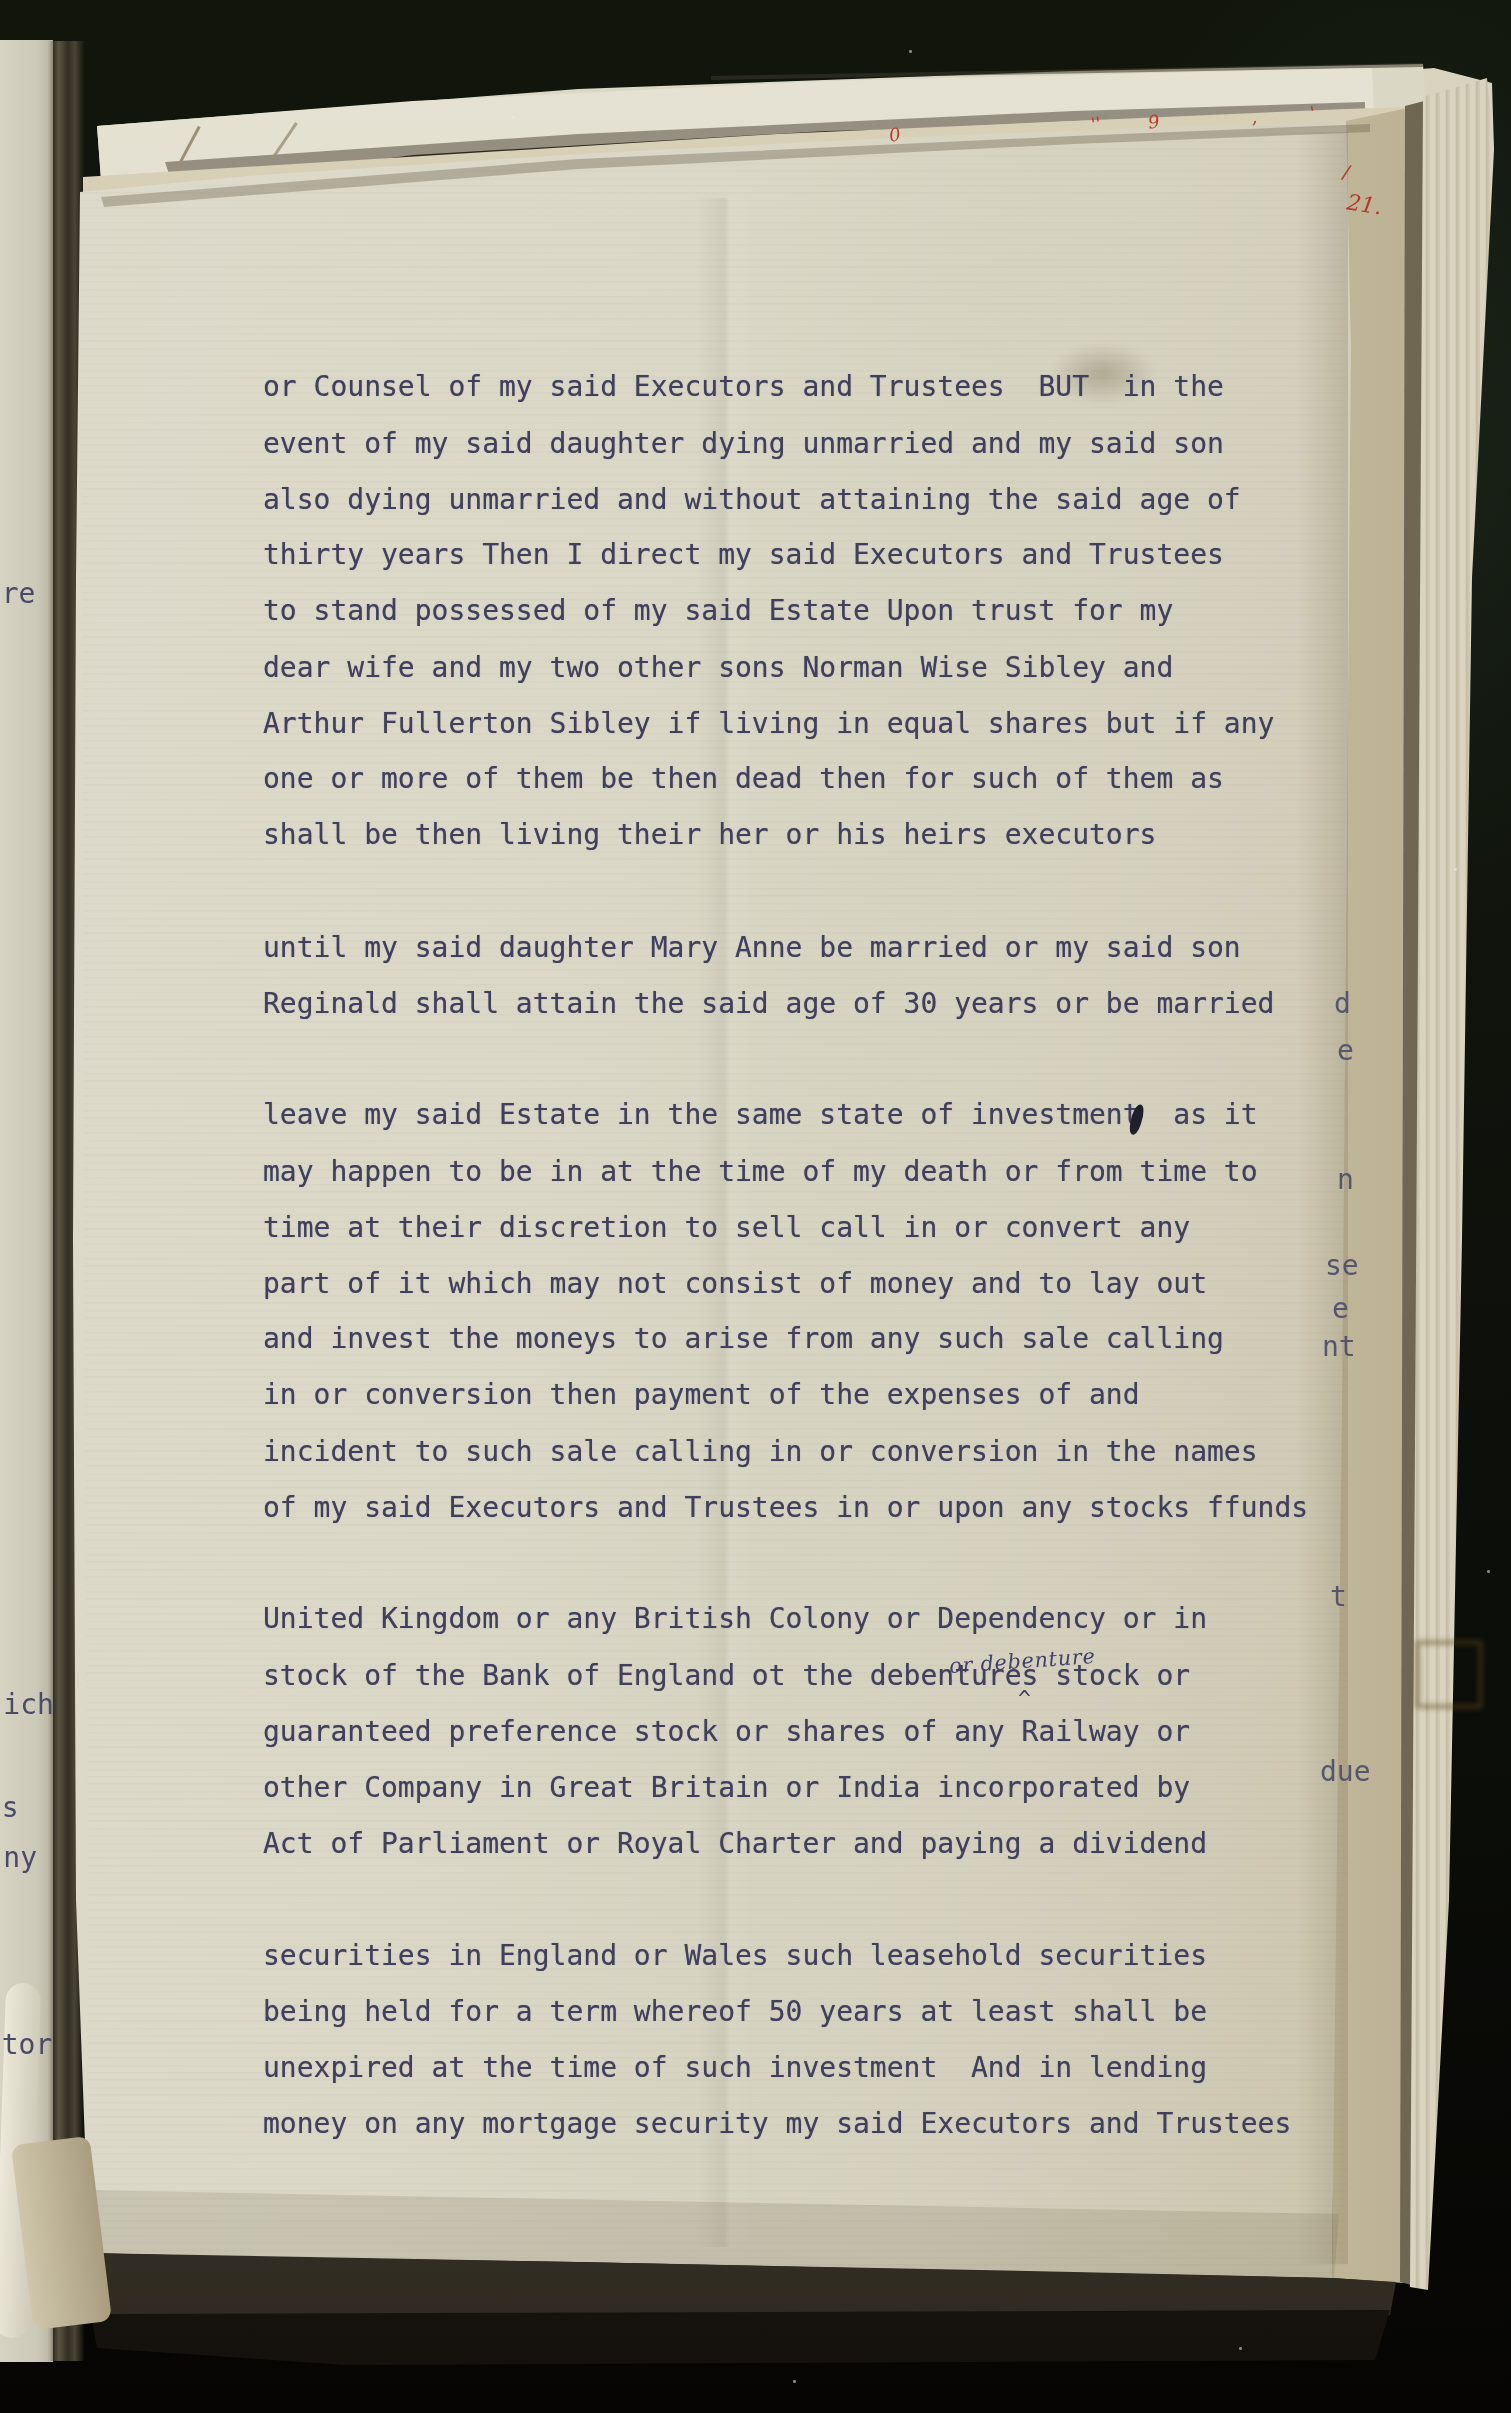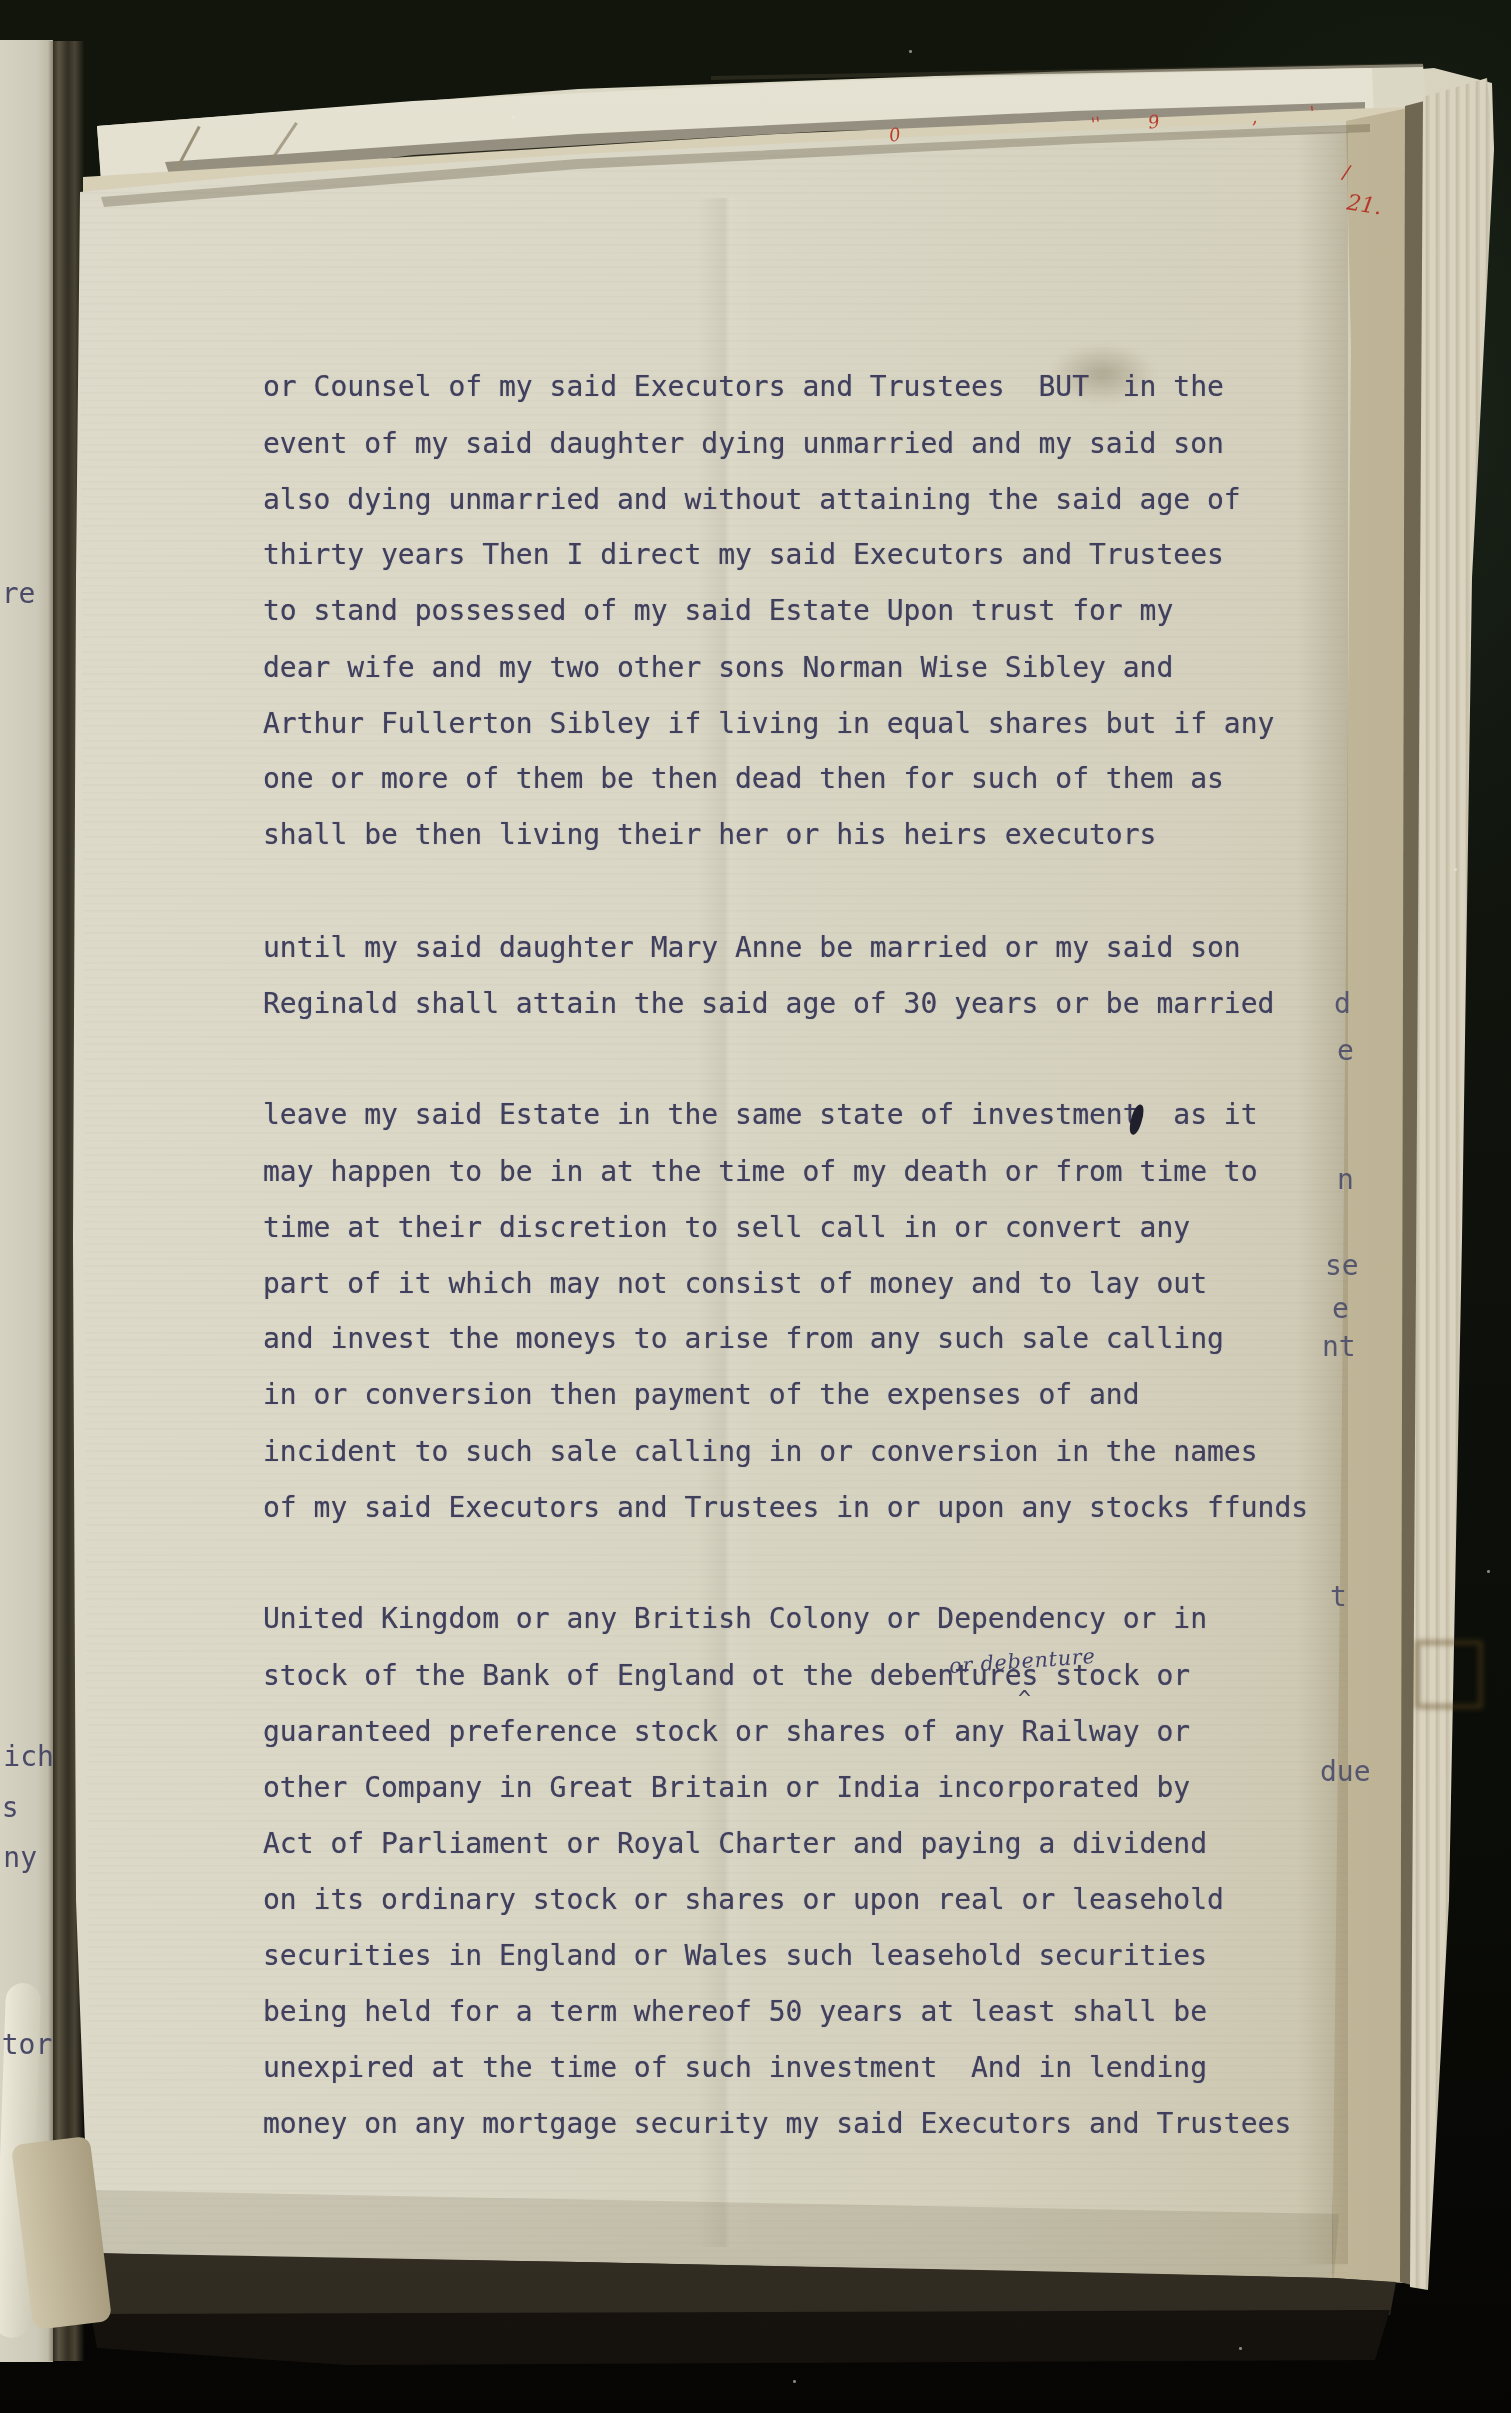--- a/index.html
+++ b/index.html
@@ -129,40 +129,39 @@
   <div class="tline" style="top:1270px">part of it which may not consist of money and to lay out</div>
   <div class="tline" style="top:1325px">and invest the moneys to arise from any such sale calling</div>
   <div class="tline" style="top:1381px">in or conversion then payment of the expenses of and</div>
   <div class="tline" style="top:1438px">incident to such sale calling in or conversion in the names</div>
   <div class="tline" style="top:1494px">of my said Executors and Trustees in or upon any stocks ffunds</div>
   <div class="tline" style="top:1605px">United Kingdom or any British Colony or Dependency or in</div>
   <div class="tline" style="top:1662px">stock of the Bank of England ot the debentures stock or</div>
   <div class="tline" style="top:1718px">guaranteed preference stock or shares of any Railway or</div>
   <div class="tline" style="top:1774px">other Company in Great Britain or India incorporated by</div>
   <div class="tline" style="top:1830px">Act of Parliament or Royal Charter and paying a dividend</div>
-  <div class="tline" style="top:1886px">on its ordinary stock or shares or upon real or leasehold</div>
   <div class="tline" style="top:1942px">securities in England or Wales such leasehold securities</div>
   <div class="tline" style="top:1998px">being held for a term whereof 50 years at least shall be</div>
   <div class="tline" style="top:2054px">unexpired at the time of such investment  And in lending</div>
   <div class="tline" style="top:2110px">money on any mortgage security my said Executors and Trustees</div>
 
   <div class="handwrite">or debenture</div>
   <div class="caret">^</div>
   <div class="ink-blot"></div>
 
   <span class="redmark" style="left:889px;top:124px">0</span>
   <span class="redmark" style="left:1091px;top:113px">''</span>
   <span class="redmark" style="left:1148px;top:111px">9</span>
   <span class="redmark" style="left:1251px;top:106px">,</span>
   <span class="redmark" style="left:1310px;top:102px">'</span>
   <span class="redslash">/</span>
   <span class="rednum">21.</span>
 
   <span class="frag" style="left:1.7px;top:577px">re</span>
-  <span class="frag" style="left:3.3px;top:1740px">ich</span>
+  <span class="frag" style="left:3.3px;top:1688px">ich</span>
   <span class="frag" style="left:1.7px;top:1791px">s</span>
   <span class="frag" style="left:3.3px;top:1841px">ny</span>
   <span class="frag" style="left:1.7px;top:2028px">tor</span>
   <span class="frag frag-right" style="left:1334px;top:987px">d</span>
   <span class="frag frag-right" style="left:1337px;top:1034px">e</span>
   <span class="frag frag-right" style="left:1337px;top:1163px">n</span>
   <span class="frag frag-right" style="left:1325px;top:1249px">se</span>
   <span class="frag frag-right" style="left:1332px;top:1292px">e</span>
   <span class="frag frag-right" style="left:1322px;top:1330px">nt</span>
   <span class="frag frag-right" style="left:1330px;top:1580px">t</span>

